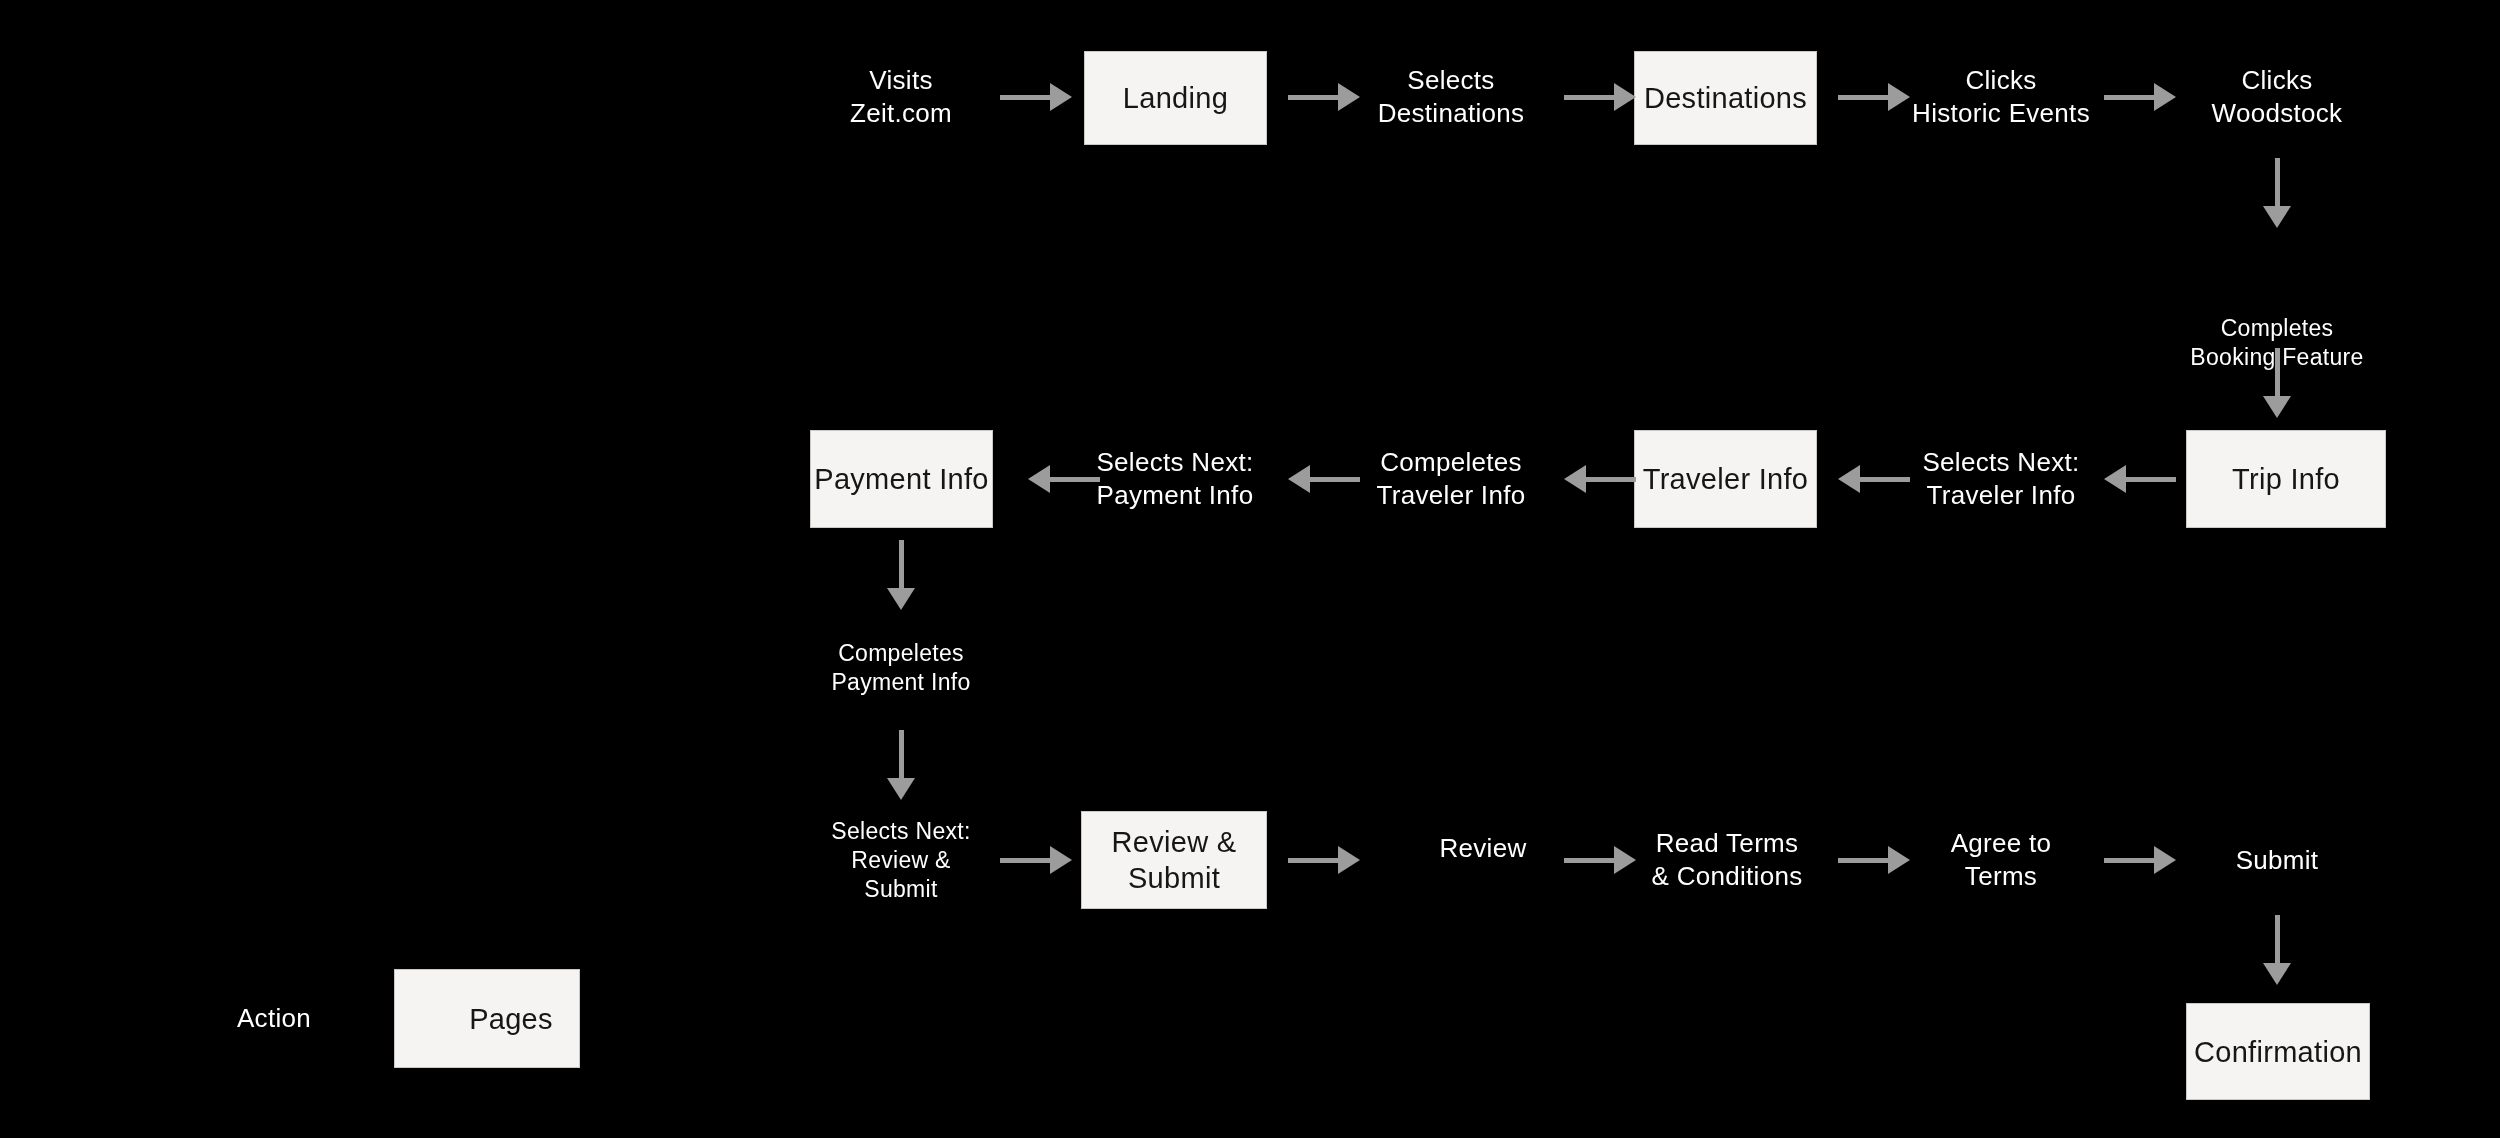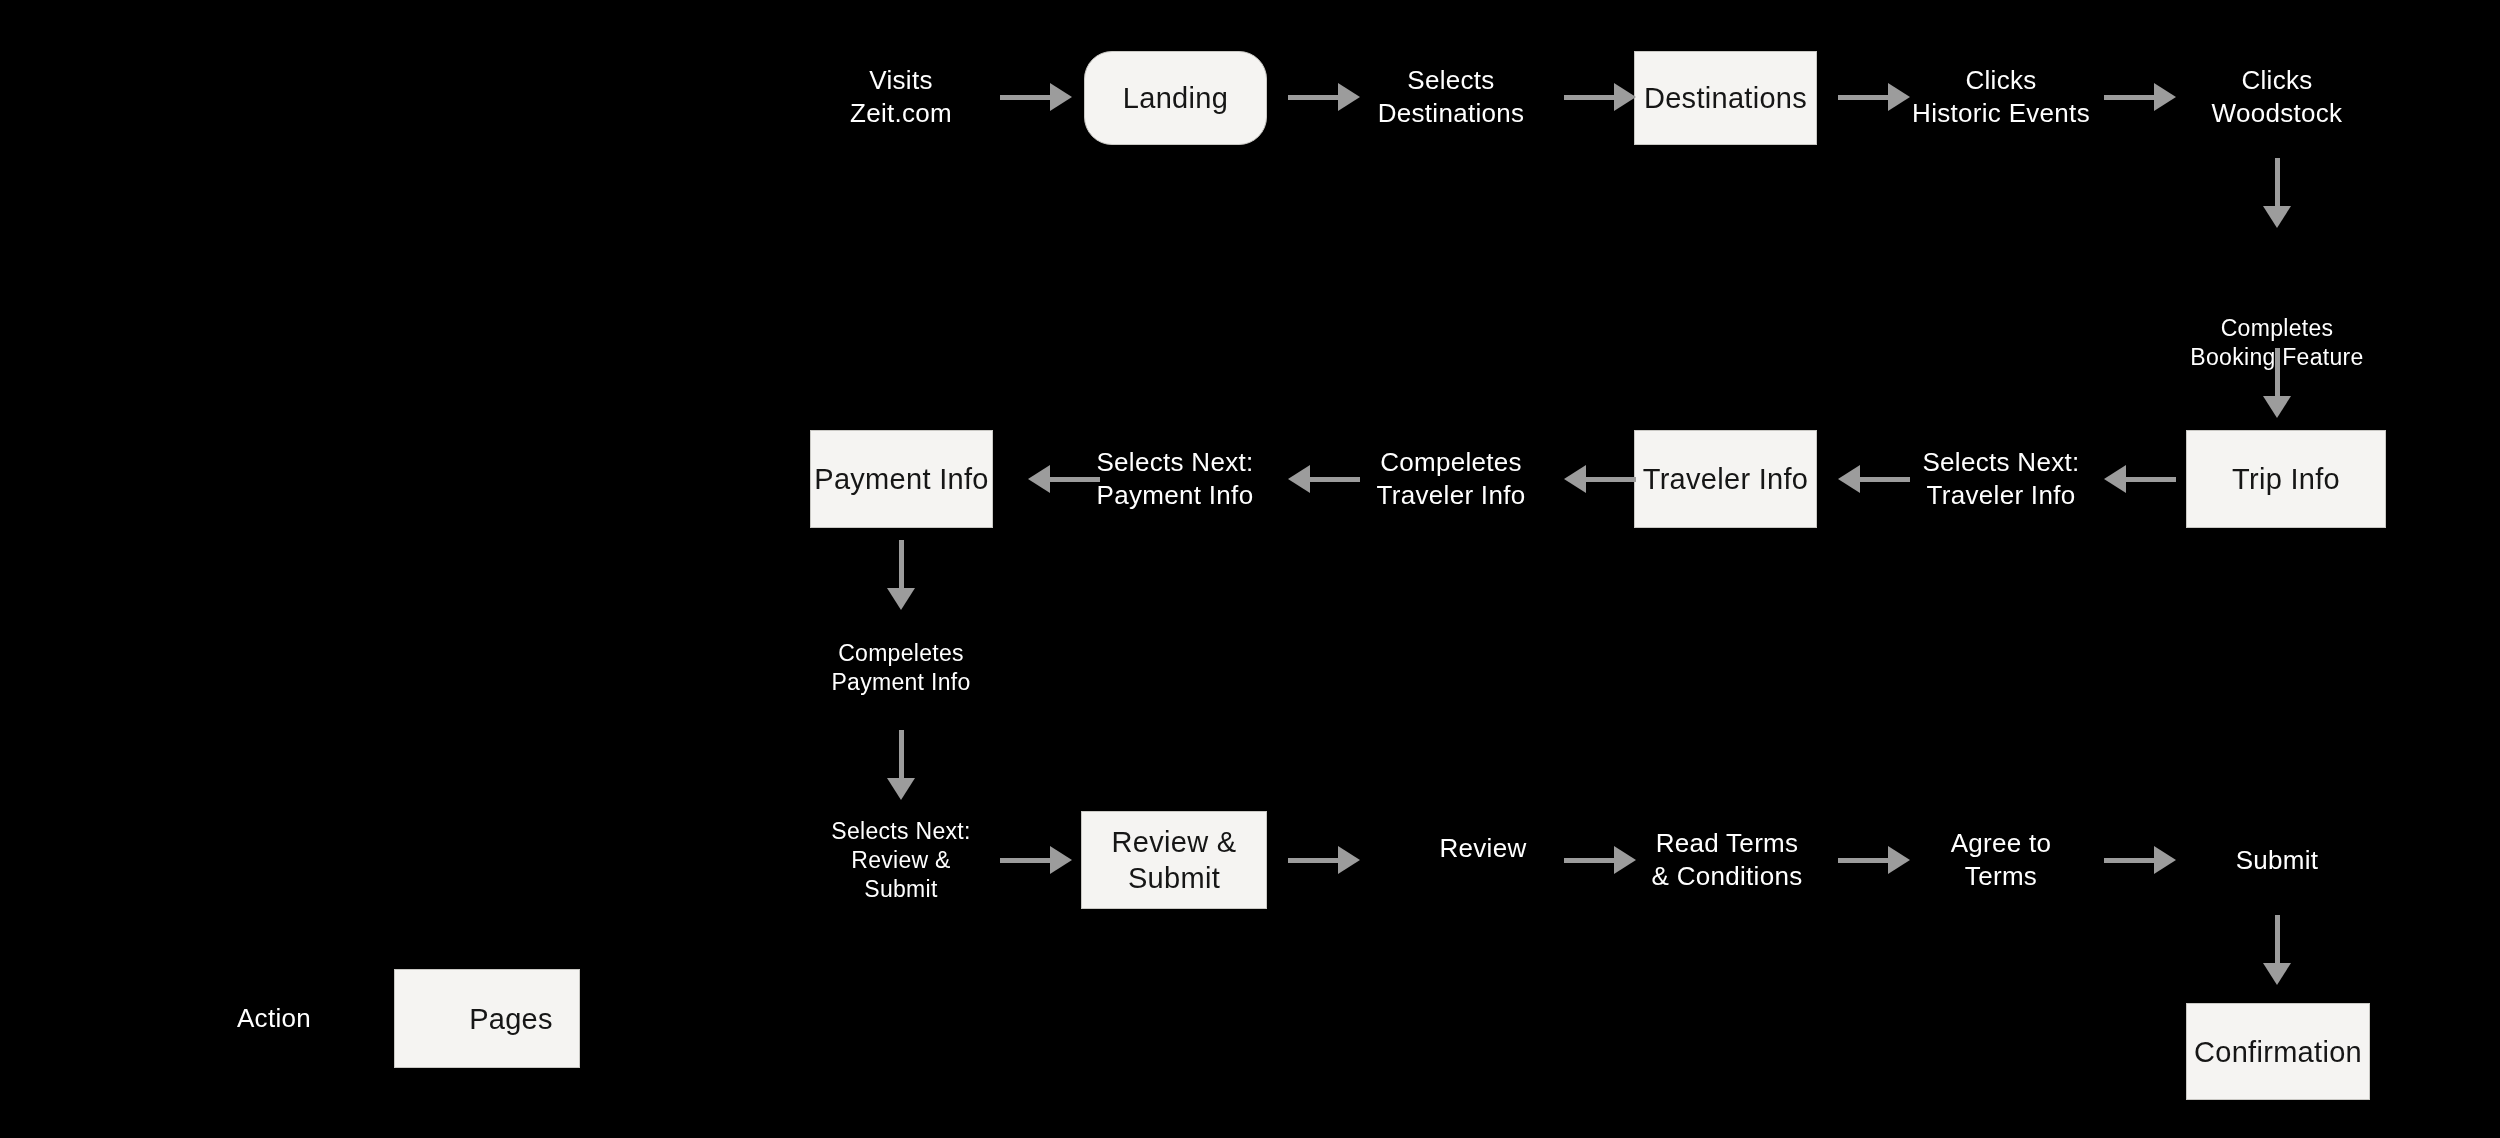--- a/index.html
+++ b/index.html
@@ -32,21 +32,21 @@
   .arrow.left .shaft{left:20px;top:11.5px;height:5px;}
   .arrow.left .head{left:0;top:0;border-top:14px solid transparent;border-bottom:14px solid transparent;border-right:22px solid var(--arrow,#9c9c9c);}
 
   .arrow.down .shaft{top:0;left:11.5px;width:5px;}
   .arrow.down .head{bottom:0;left:0;border-left:14px solid transparent;border-right:14px solid transparent;border-top:22px solid var(--arrow,#9c9c9c);}
 </style>
 </head>
 <body>
 
 <div id="canvas" style="--bg: #000000; --box-fill: #f5f4f2; --box-text: #161616; --box-border: #c9c8c4; --action-text: #ffffff; --arrow: #9c9c9c;">
-    <div class="page-node" style="left: 1084px; top: 51px; width: 183px; height: 94px; border-radius: 28px;">
+    <div class="page-node" style="left: 1084px; top: 51px; width: 183px; height: 94px;">
       <span class="page-line">Landing</span>
     </div>
     <div class="page-node" style="left: 1634px; top: 51px; width: 183px; height: 94px;">
       <span class="page-line">Destinations</span>
     </div>
     <div class="page-node" style="left: 2186px; top: 430px; width: 200px; height: 98px;">
       <span class="page-line">Trip Info</span>
     </div>
     <div class="page-node" style="left: 1634px; top: 430px; width: 183px; height: 98px;">
       <span class="page-line">Traveler Info</span>

